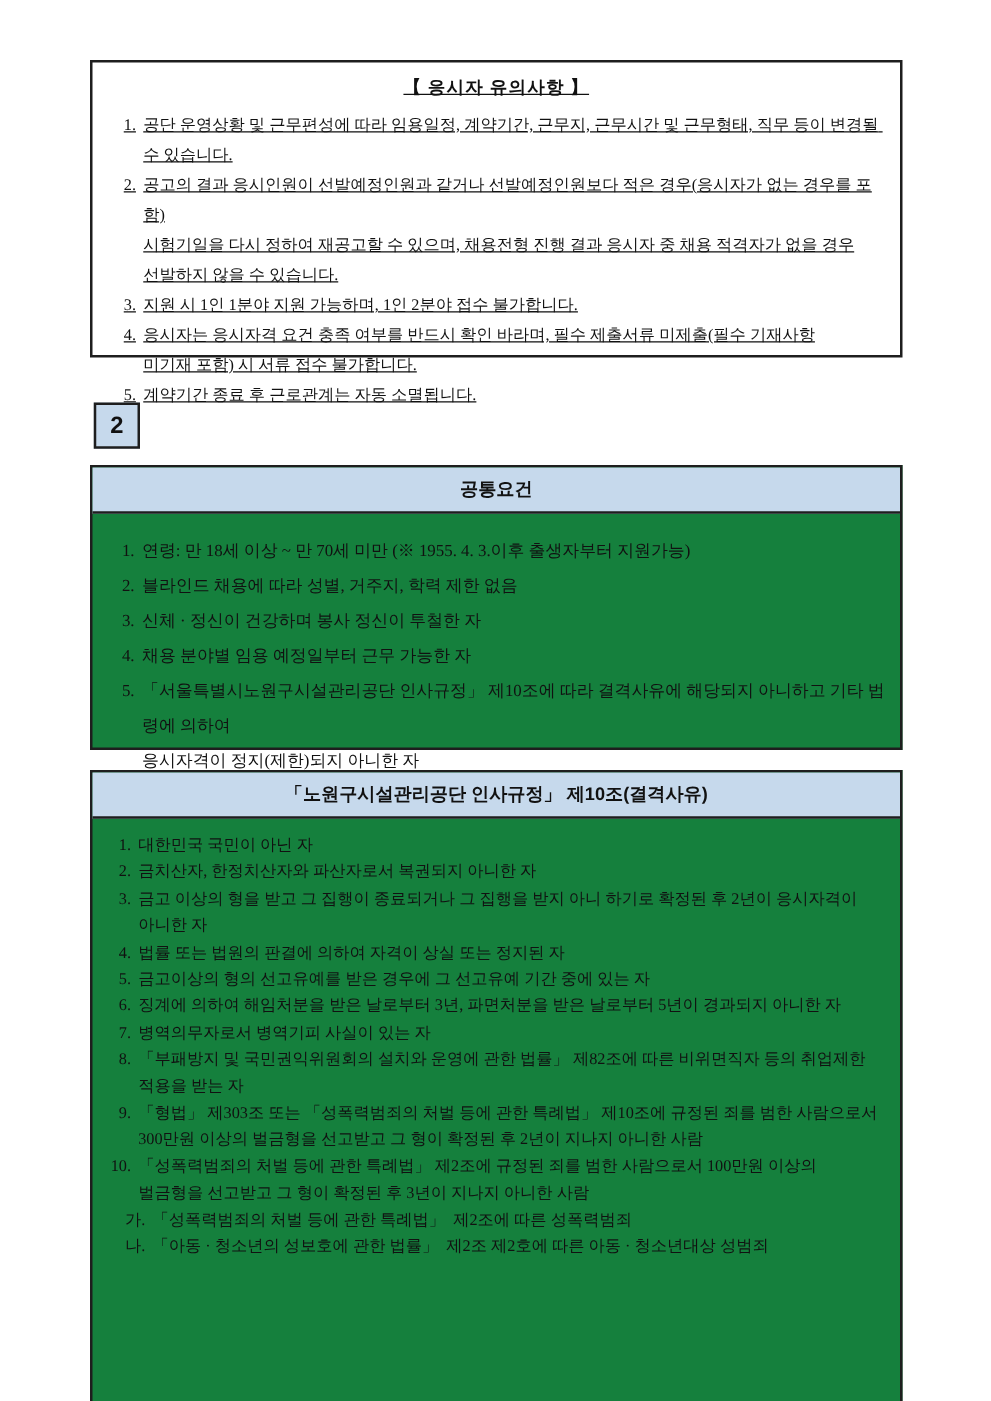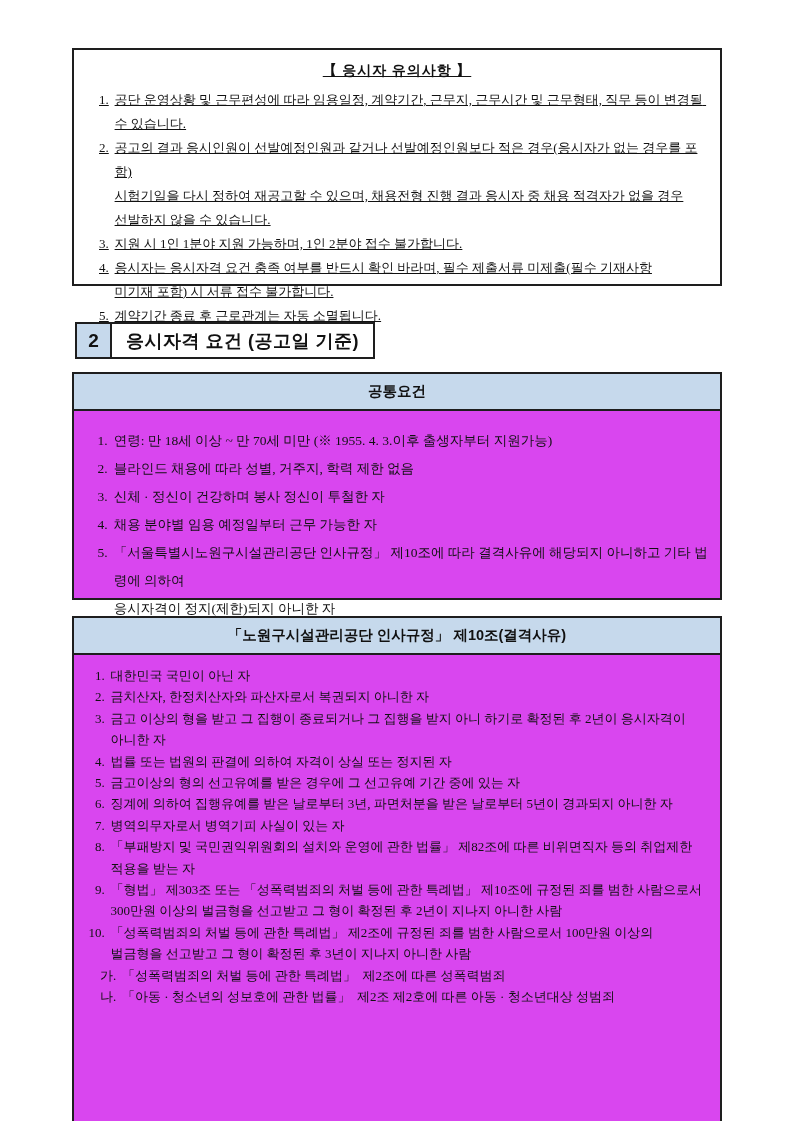--- a/index.html
+++ b/index.html
@@ -45,21 +45,21 @@
   .section-title{
     background:#fff;border:2px solid var(--border);border-left:none;
     display:flex;align-items:center;
     padding:0 14px;font-weight:bold;font-size:18px;letter-spacing:0.5px;
   }
 
   
   .req-box{
     position:absolute;left:72px;width:650px;
     border:2px solid var(--border);
-    background:#d946ef;
+    background:#15803d;
   }
   .req-header{
     background:var(--header-bg);
     border-bottom:2px solid var(--border);
     text-align:center;font-weight:bold;font-size:14.5px;
     font-family:"Liberation Sans","DejaVu Sans",sans-serif;
     padding:8px 0;
   }
   .common-box{top:372px;height:228px;}
   .common-box .body{padding:16px 10px 0 10px;}
@@ -108,21 +108,20 @@
         </div>
         <div class="item">
           <span class="num">5.</span>
           <span class="txt">계약기간 종료 후 근로관계는 자동 소멸됩니다.</span>
         </div>
       </div>
   </div>
 
   <div class="section-header">
     <div class="section-num">2</div>
-    <div class="section-title">응시자격 요건 (공고일 기준)</div>
   </div>
 
   <div class="req-box common-box">
     <div class="req-header">공통요건</div>
     <div class="body">
         <div class="item">
           <span class="num">1.</span>
           <span class="txt">연령: 만 18세 이상 ~ 만 70세 미만 (※ 1955. 4. 3.이후 출생자부터 지원가능)</span>
         </div>
         <div class="item">
@@ -164,21 +163,21 @@
         <div class="item">
           <span class="num">4.</span>
           <span class="txt">법률 또는 법원의 판결에 의하여 자격이 상실 또는 정지된 자</span>
         </div>
         <div class="item">
           <span class="num">5.</span>
           <span class="txt">금고이상의 형의 선고유예를 받은 경우에 그 선고유예 기간 중에 있는 자</span>
         </div>
         <div class="item">
           <span class="num">6.</span>
-          <span class="txt">징계에 의하여 집행유예를 받은 날로부터 3년, 파면처분을 받은 날로부터 5년이 경과되지 아니한 자</span>
+          <span class="txt">징계에 의하여 해임처분을 받은 날로부터 3년, 파면처분을 받은 날로부터 5년이 경과되지 아니한 자</span>
         </div>
         <div class="item">
           <span class="num">7.</span>
           <span class="txt">병역의무자로서 병역기피 사실이 있는 자</span>
         </div>
         <div class="item">
           <span class="num">8.</span>
           <span class="txt">「부패방지 및 국민권익위원회의 설치와 운영에 관한 법률」 제82조에 따른 비위면직자 등의 취업제한
 적용을 받는 자</span>
         </div>

